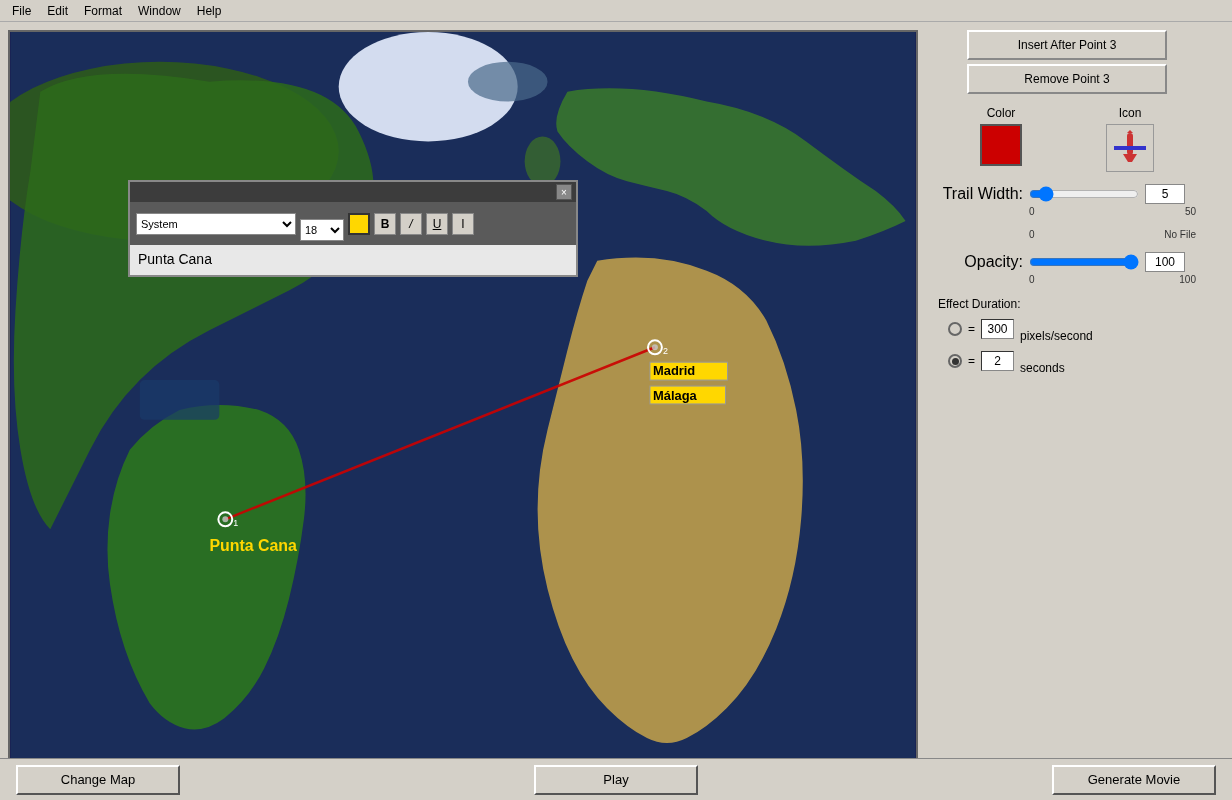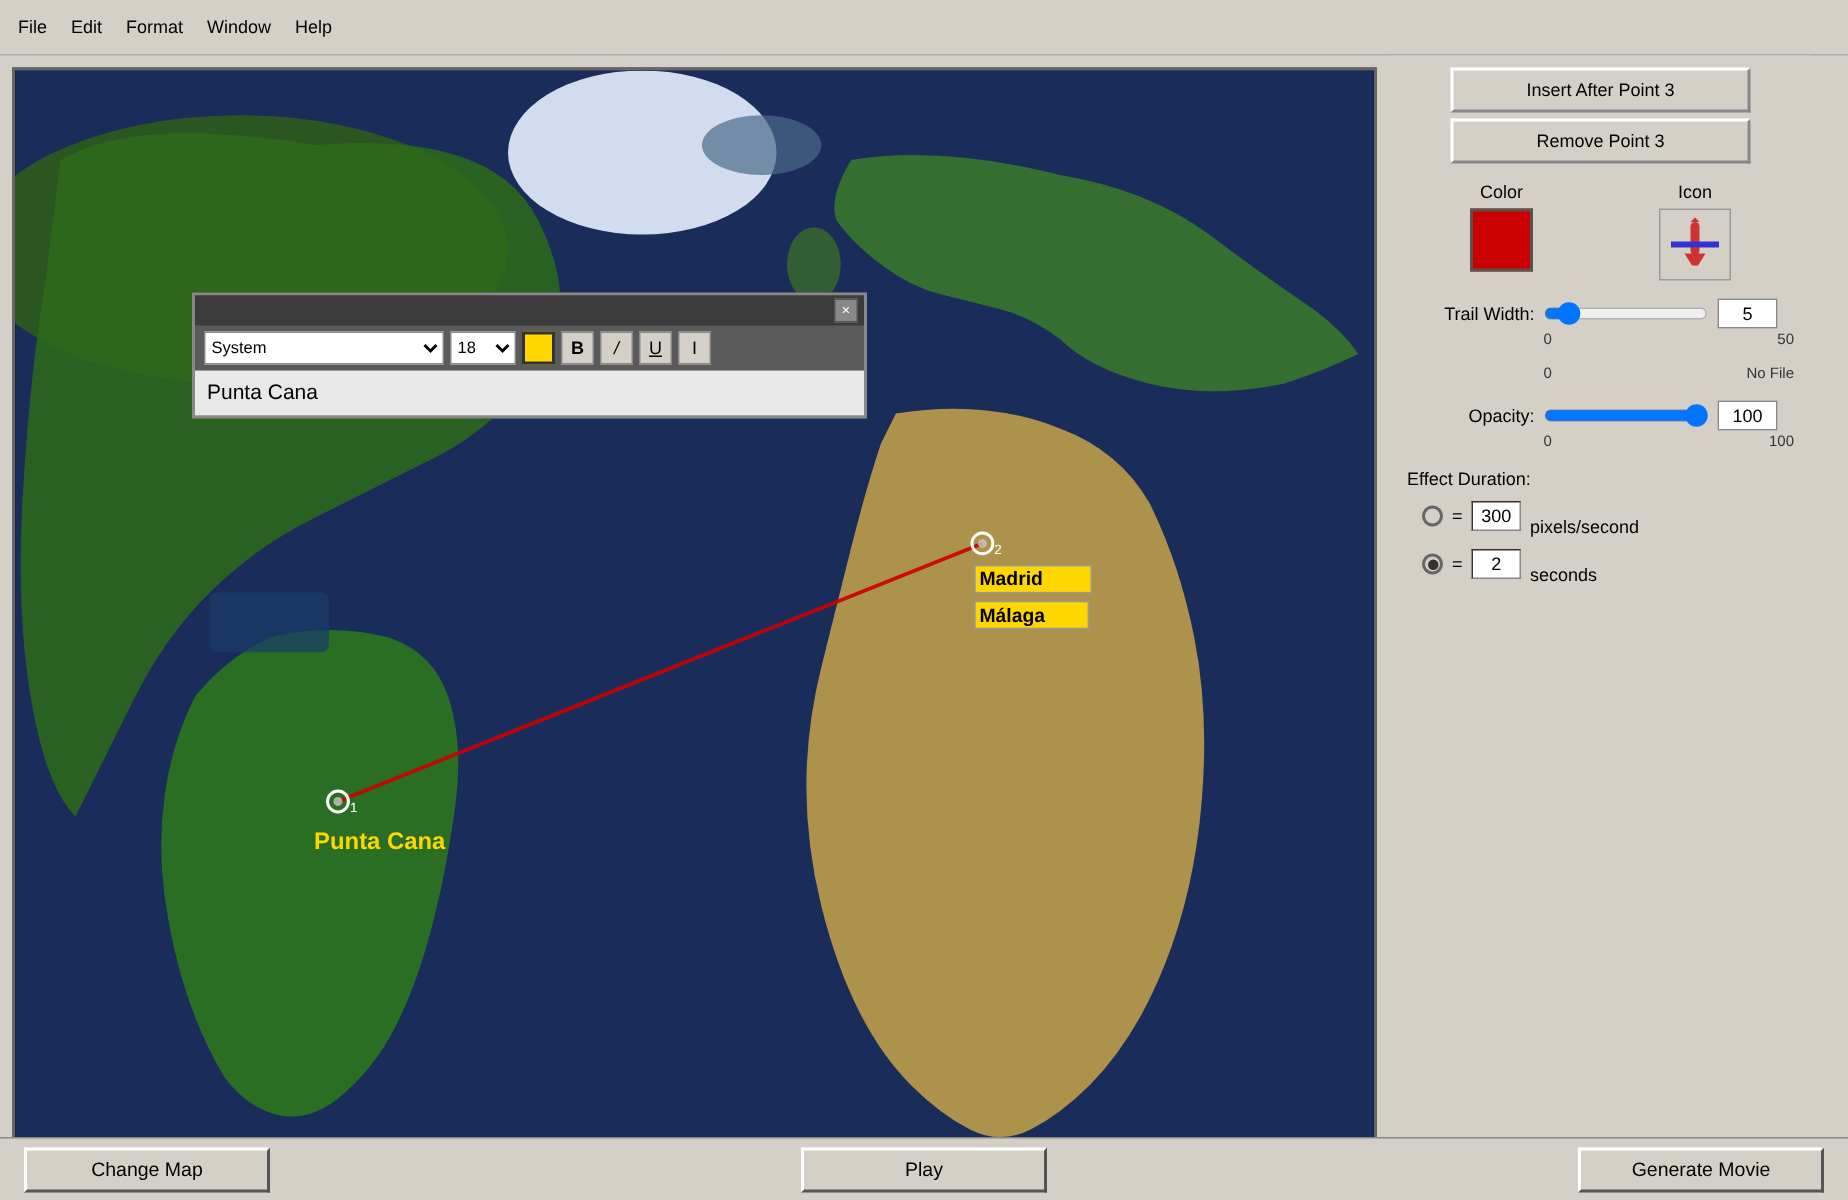--- a/index.html
+++ b/index.html
@@ -7,21 +7,21 @@
       width: 1232px;
       height: 800px;
       background: #d4d0c8;
       font-family: 'Arial', sans-serif;
       font-size: 12px;
       overflow: hidden;
     }
 
     
     #menubar {
-      height: 37px;
+      height: 22px;
       background: #d4d0c8;
       display: flex;
       align-items: center;
       padding: 0 4px;
       border-bottom: 1px solid #aaa;
     }
     .menu-item {
       padding: 2px 8px;
       cursor: pointer;
       font-size: 12px;
@@ -93,20 +93,21 @@
       font-size: 11px;
       background: white;
       border: 1px solid #888;
     }
     #font-size-select {
       width: 44px;
       height: 22px;
       font-size: 11px;
       background: white;
       border: 1px solid #888;
+      margin-top: 13px;
     }
     .color-swatch {
       width: 22px;
       height: 22px;
       background: #FFD700;
       border: 2px solid #333;
       cursor: pointer;
     }
     .format-btn {
       width: 22px;
@@ -185,21 +186,21 @@
       margin-top: 8px;
     }
     .slider-row {
       display: flex;
       align-items: center;
       gap: 6px;
       margin-bottom: 2px;
     }
     .slider-label {
       width: 85px;
-      font-size: 12px;
+      font-size: 16px;
       text-align: right;
     }
     input[type=range] {
       width: 110px;
       height: 20px;
       cursor: pointer;
     }
     .slider-value {
       width: 40px;
       height: 20px;

